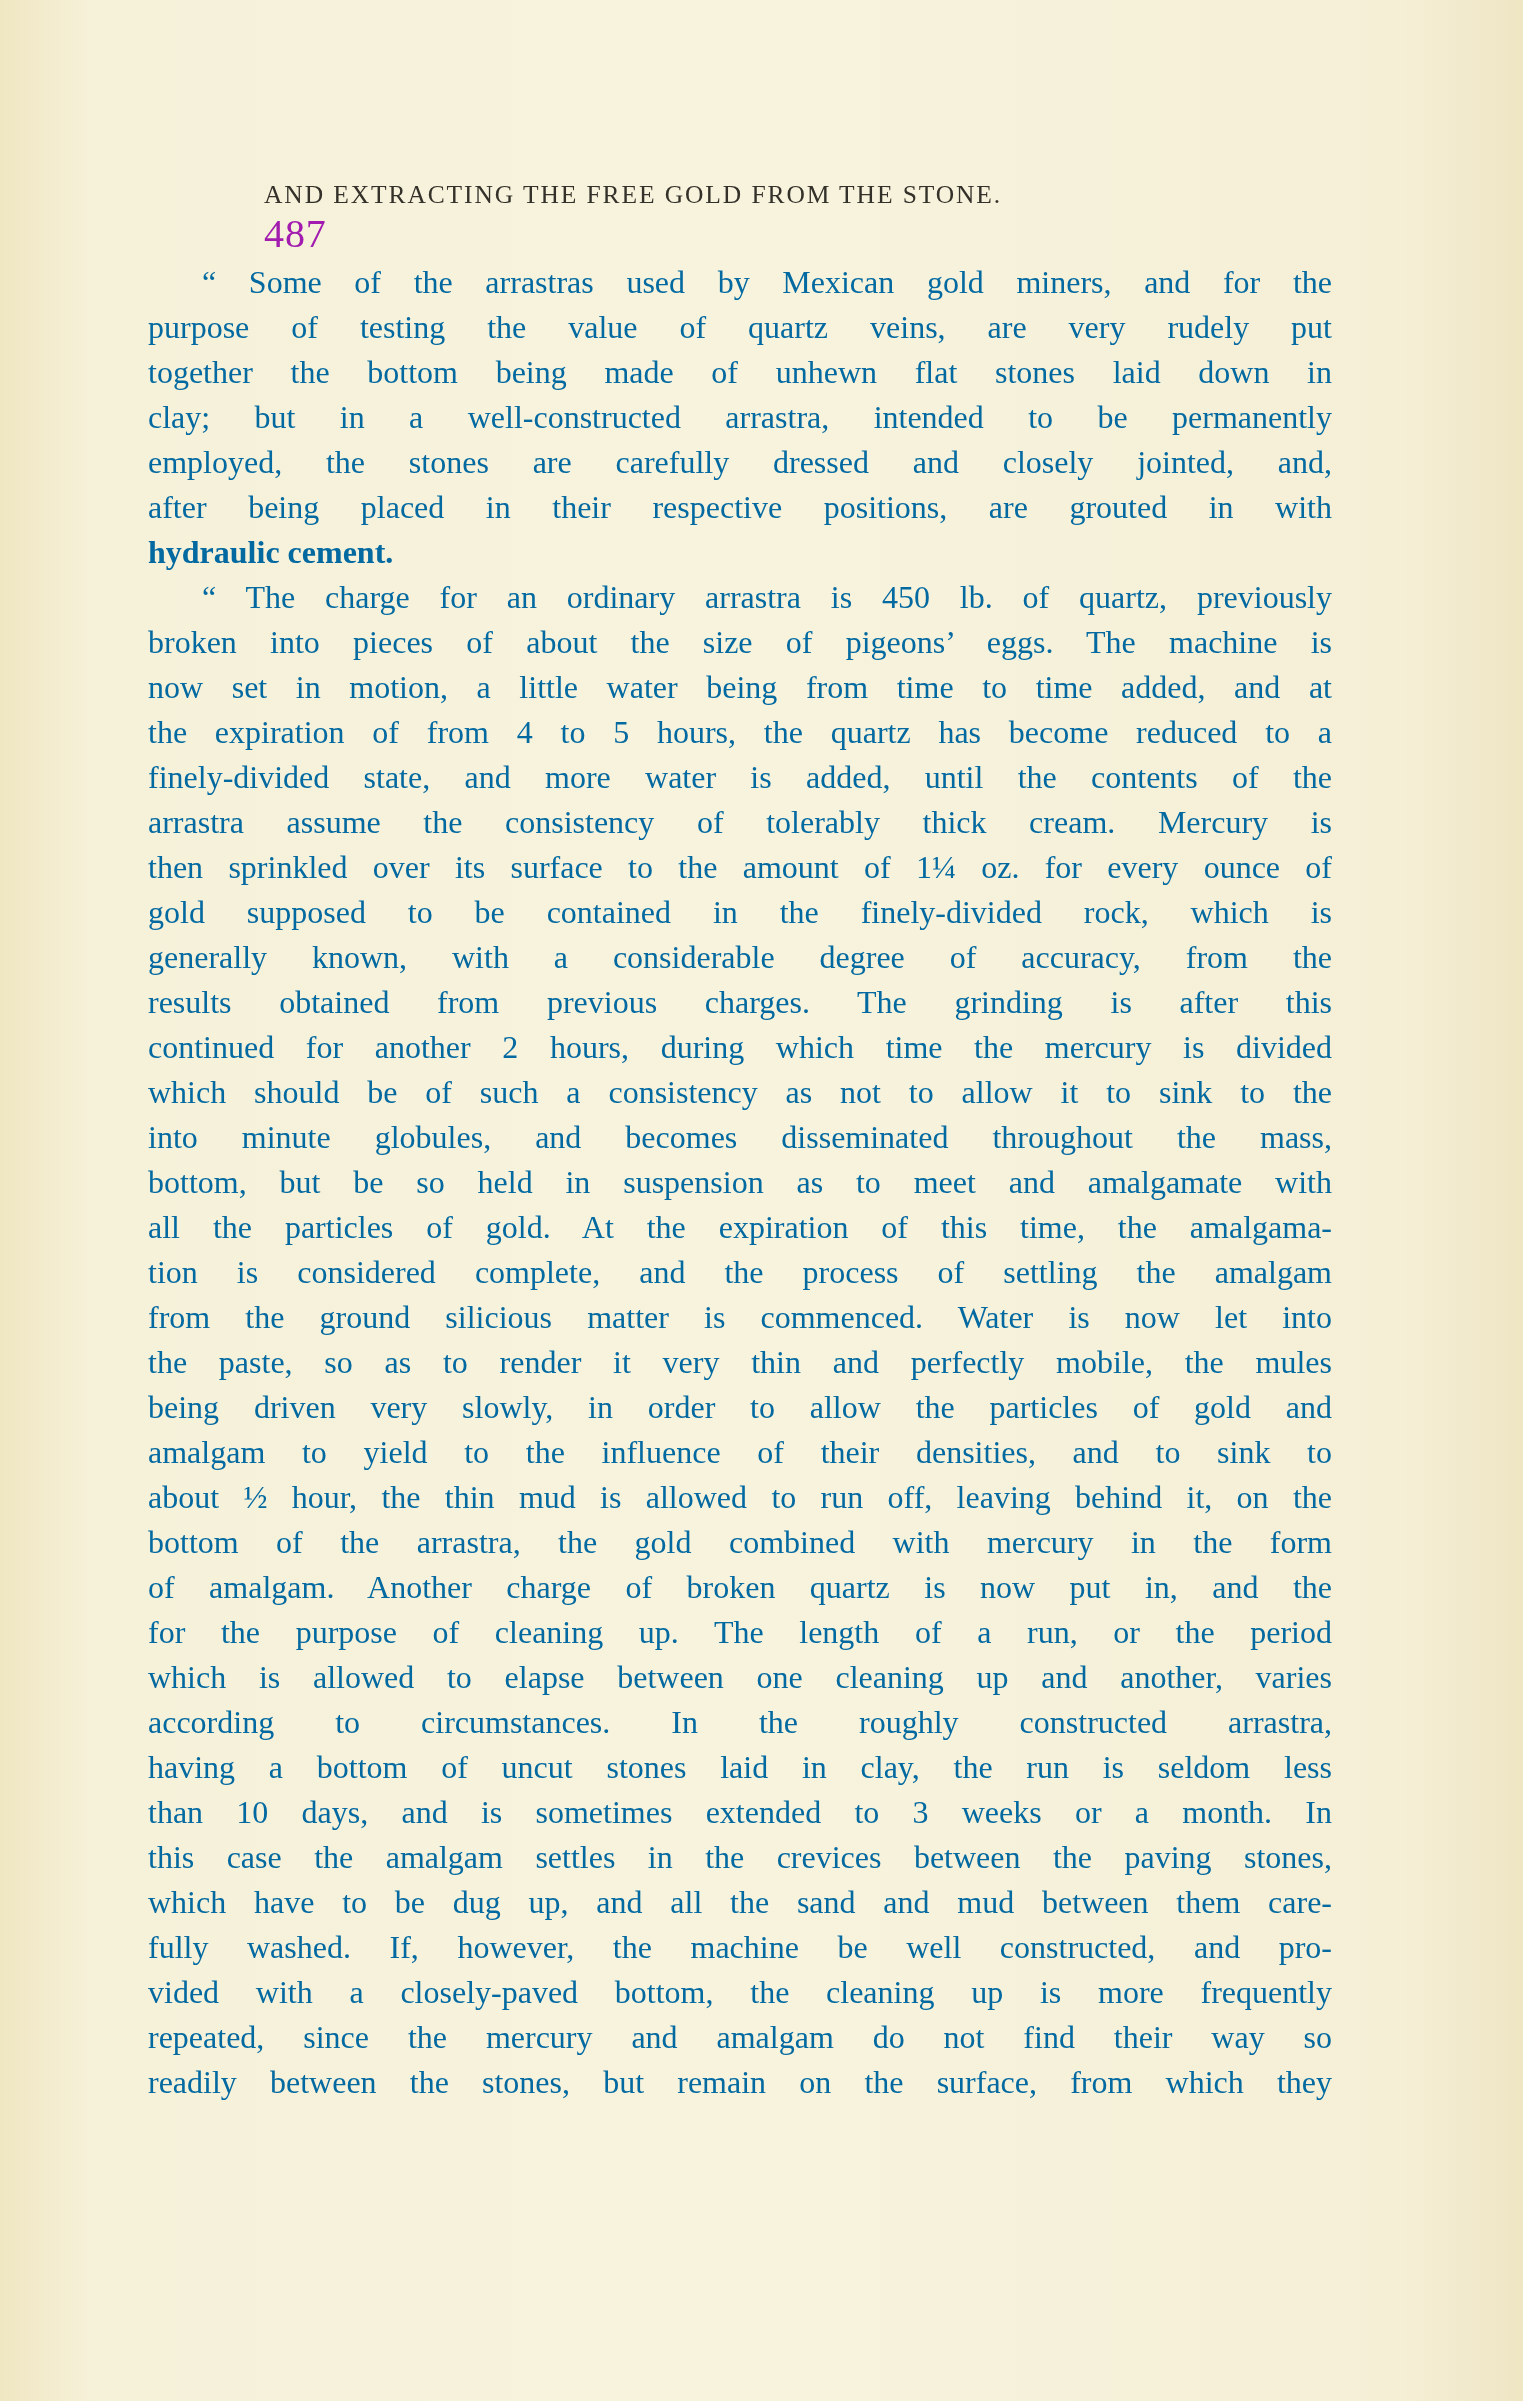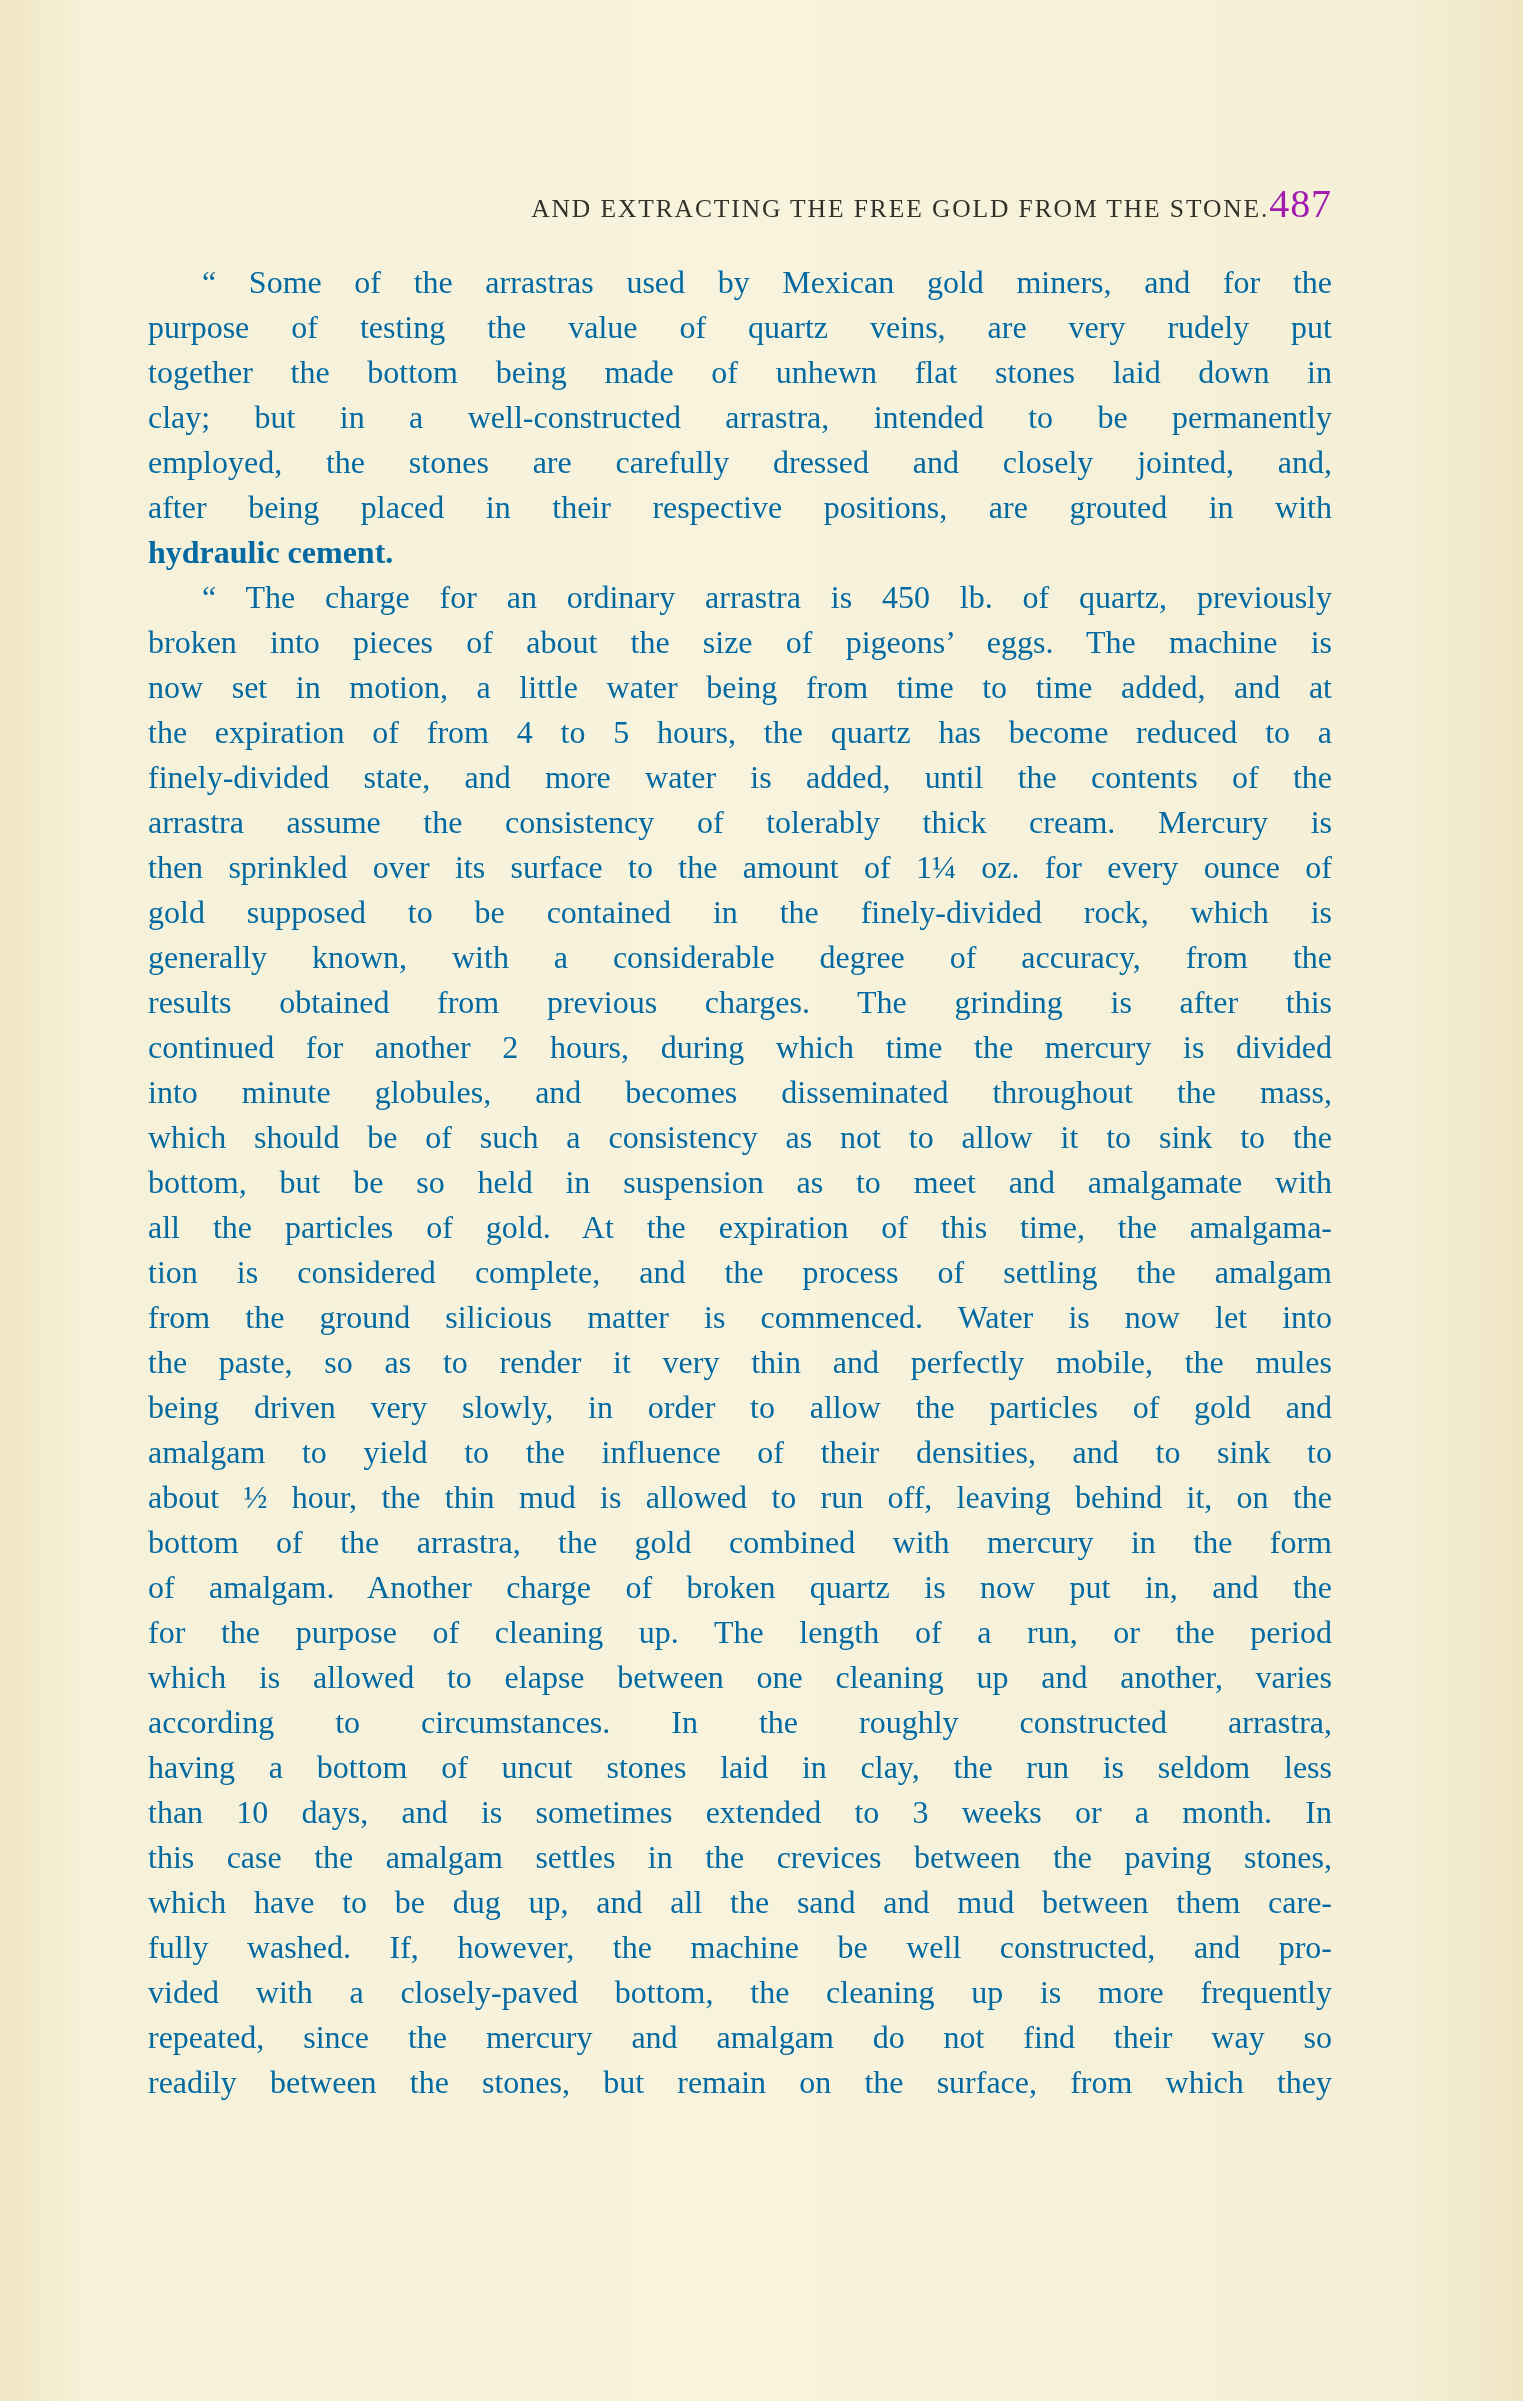--- a/index.html
+++ b/index.html
@@ -8,21 +8,21 @@
     background: #f6f1d8;
     background-image: linear-gradient(90deg, #efe6c2 0%, #f6f1d9 6%, #f7f3dd 50%, #f5efd6 92%, #eee5c3 100%);
     overflow: hidden;
     position: relative;
     font-family: "Liberation Serif", "DejaVu Serif", serif;
     color: #2e2b22;
   }
   .page { position: absolute; left: 148px; top: 0; width: 1184px; }
   .running-head {
     position: absolute; top: 180px; left: 116px; width: 1068px;
-    display: flex; justify-content: flex-end; align-items: baseline;
+    display: flex; justify-content: space-between; align-items: baseline; flex-direction: column;
   }
   .running-title {
     font-size: 25.5px; letter-spacing: 1.9px; text-transform: uppercase;
     color: #34312a;
   }
   .folio { font-size: 40px; color: #a21caf; letter-spacing: 0.9px; }
   .body-text { position: absolute; top: 260px; left: 0; width: 1184px; }
   .line {
     height: 45px; line-height: 45px;
     font-size: 32px;
@@ -57,22 +57,22 @@
       <div class="line">broken into pieces of about the size of pigeons’ eggs. The machine is</div>
       <div class="line">now set in motion, a little water being from time to time added, and at</div>
       <div class="line">the expiration of from 4 to 5 hours, the quartz has become reduced to a</div>
       <div class="line">finely-divided state, and more water is added, until the contents of the</div>
       <div class="line">arrastra assume the consistency of tolerably thick cream. Mercury is</div>
       <div class="line">then sprinkled over its surface to the amount of 1¼ oz. for every ounce of</div>
       <div class="line">gold supposed to be contained in the finely-divided rock, which is</div>
       <div class="line">generally known, with a considerable degree of accuracy, from the</div>
       <div class="line">results obtained from previous charges. The grinding is after this</div>
       <div class="line">continued for another 2 hours, during which time the mercury is divided</div>
+      <div class="line">which should be of such a consistency as not to allow it to sink to the</div>
       <div class="line">into minute globules, and becomes disseminated throughout the mass,</div>
-      <div class="line">which should be of such a consistency as not to allow it to sink to the</div>
       <div class="line">bottom, but be so held in suspension as to meet and amalgamate with</div>
       <div class="line">all the particles of gold. At the expiration of this time, the amalgama-</div>
       <div class="line">tion is considered complete, and the process of settling the amalgam</div>
       <div class="line">from the ground silicious matter is commenced. Water is now let into</div>
       <div class="line">the paste, so as to render it very thin and perfectly mobile, the mules</div>
       <div class="line">being driven very slowly, in order to allow the particles of gold and</div>
       <div class="line">amalgam to yield to the influence of their densities, and to sink to</div>
       <div class="line">about ½ hour, the thin mud is allowed to run off, leaving behind it, on the</div>
       <div class="line">bottom of the arrastra, the gold combined with mercury in the form</div>
       <div class="line">of amalgam. Another charge of broken quartz is now put in, and the</div>

